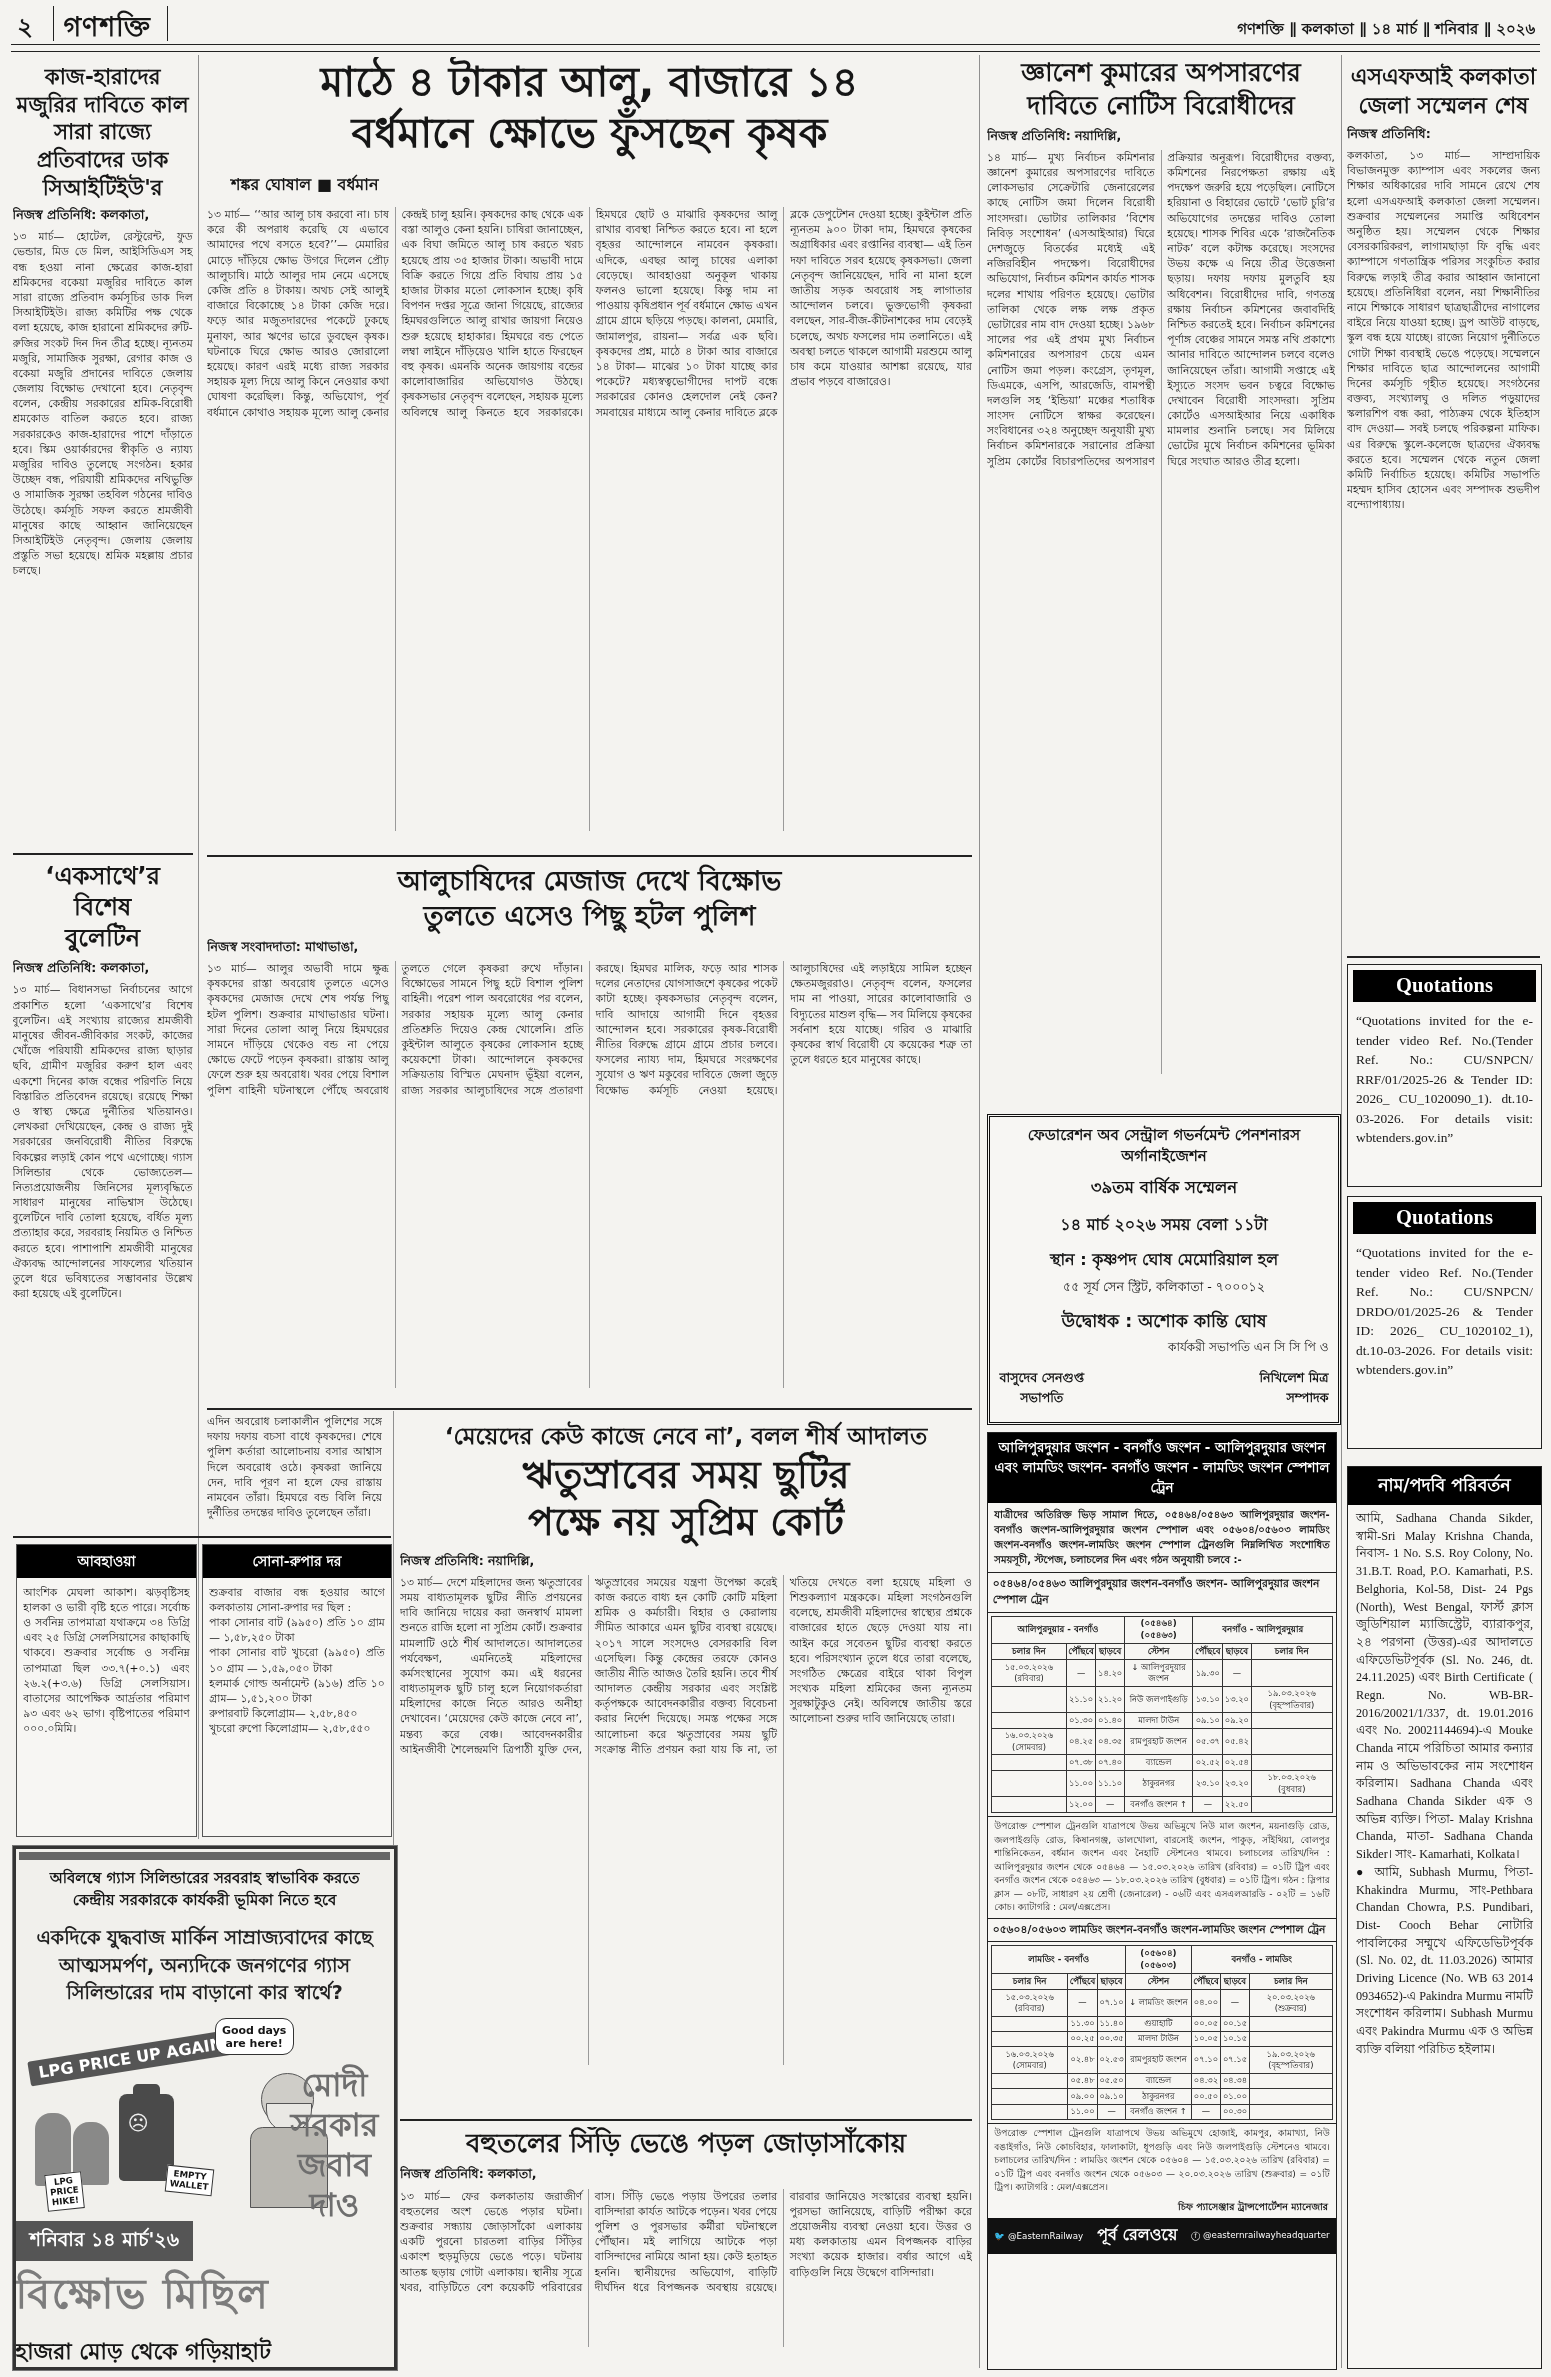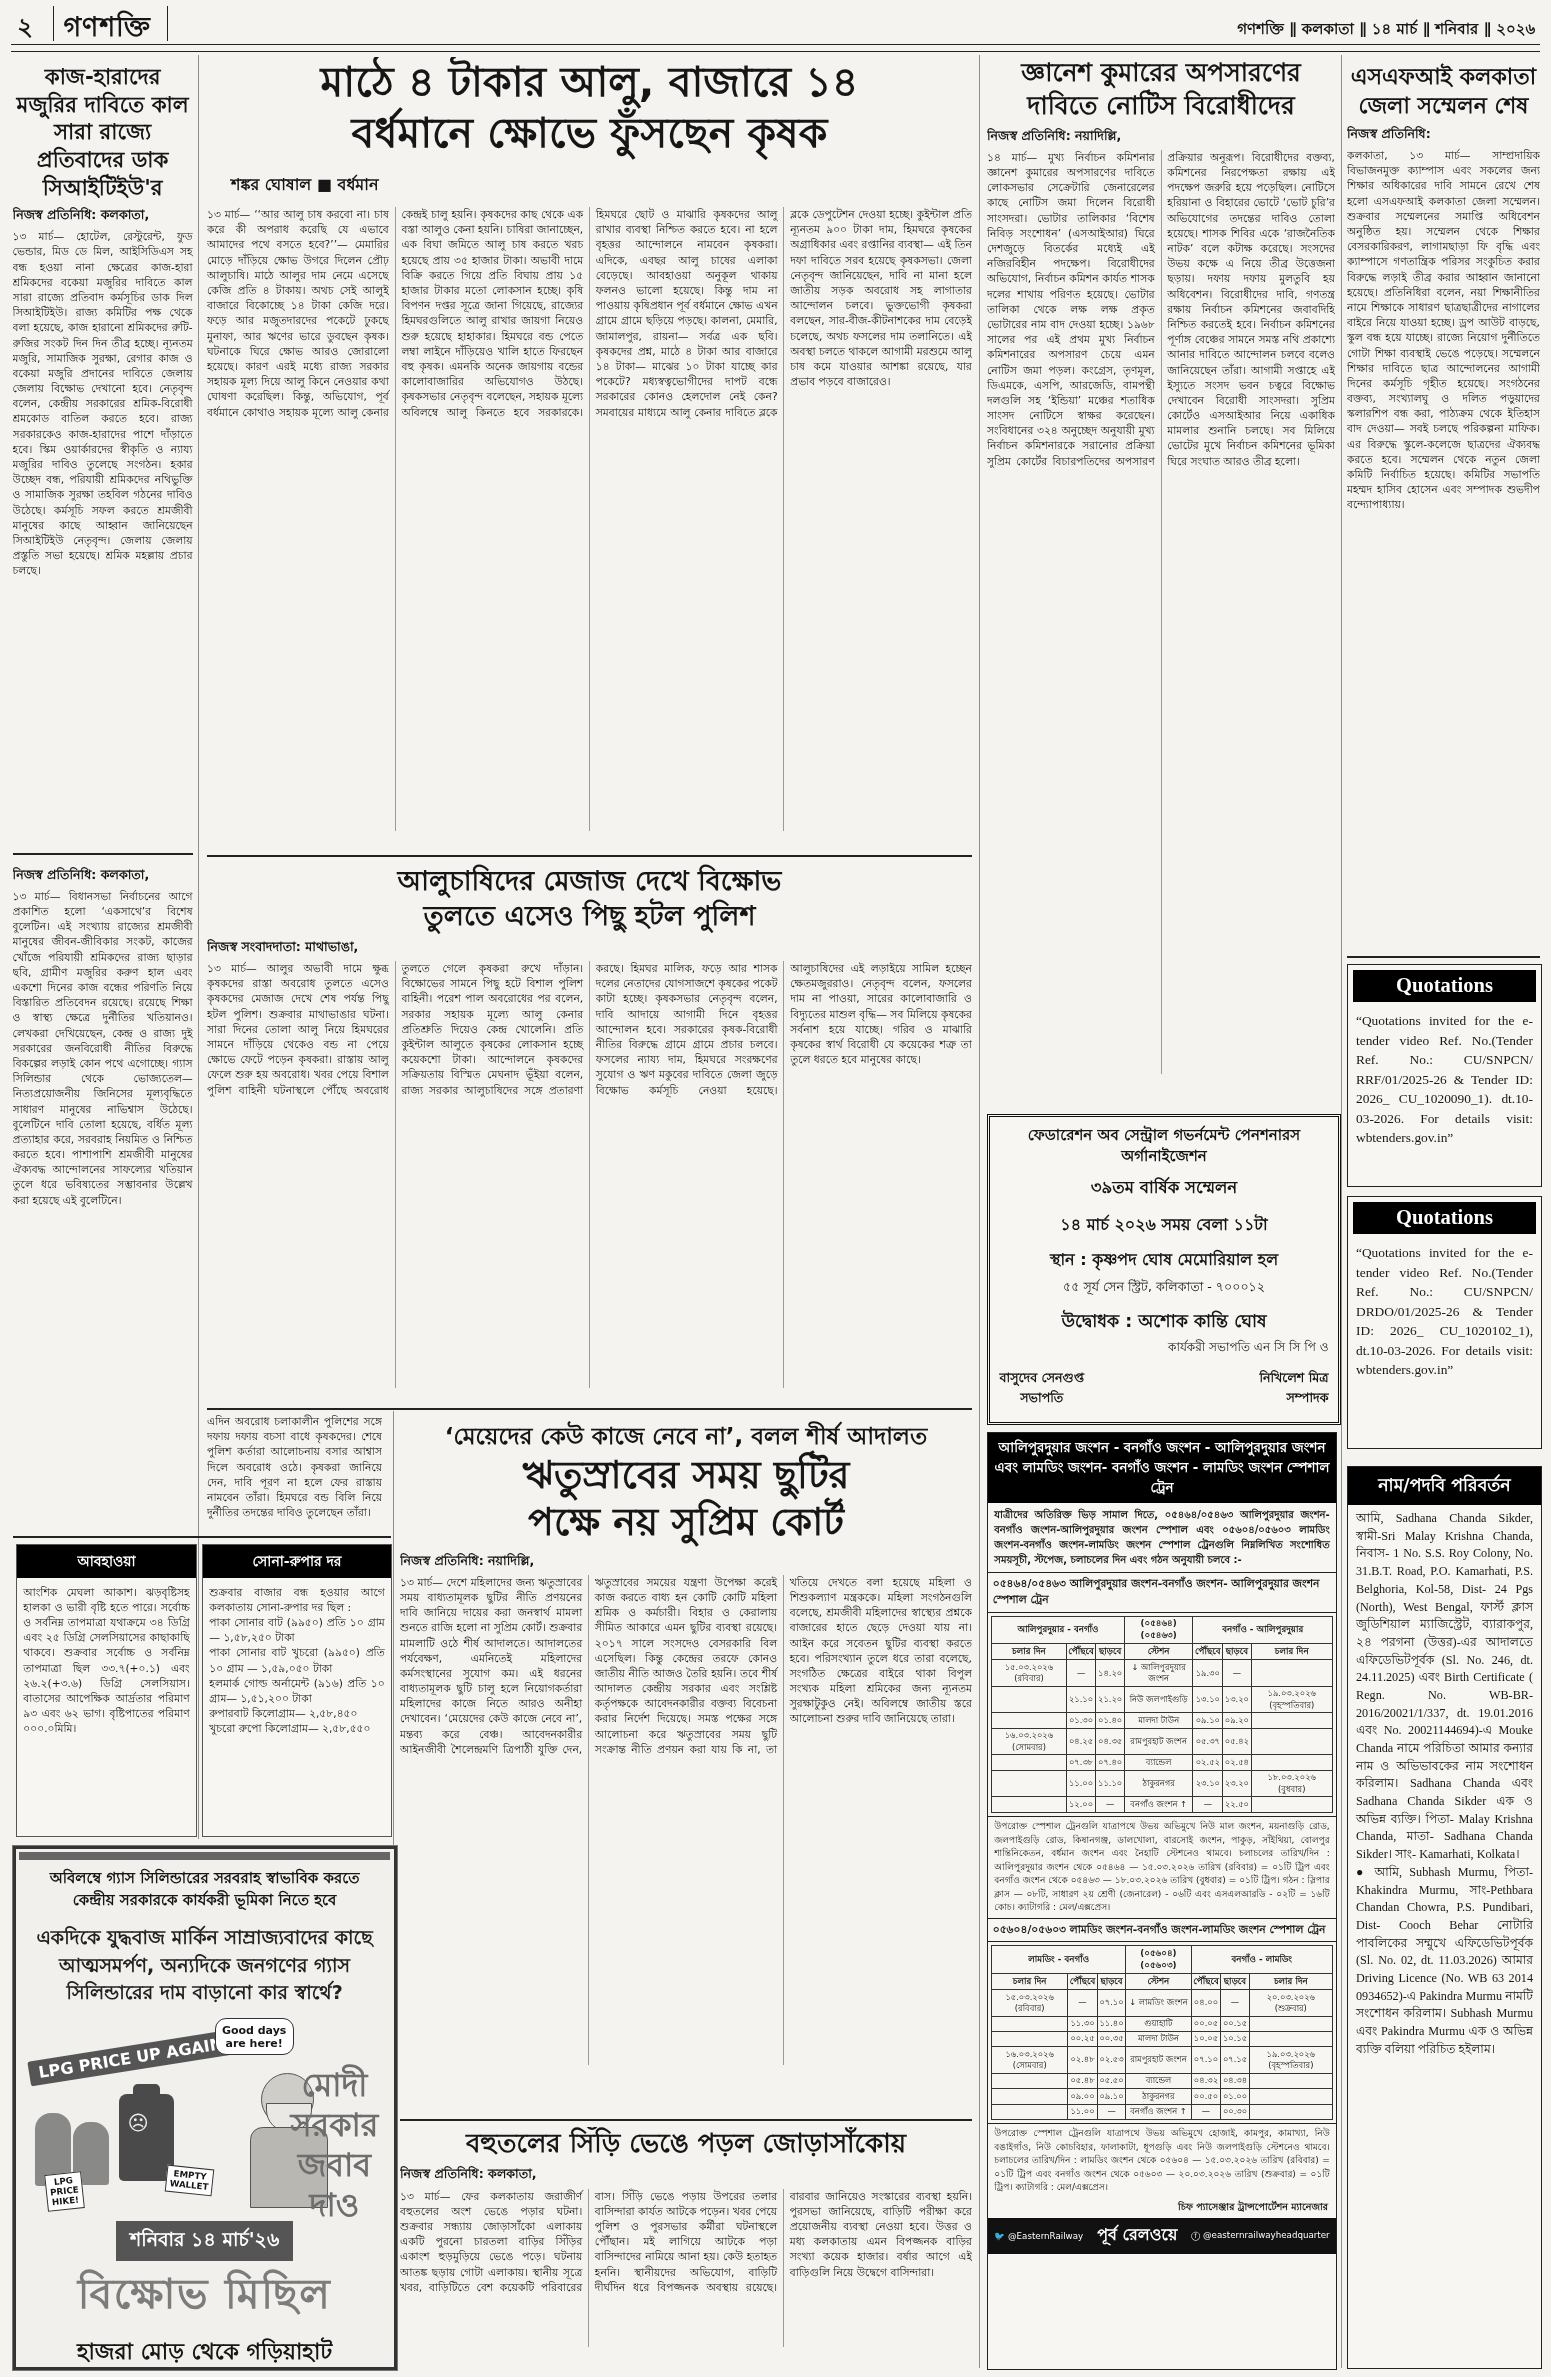--- a/index.html
+++ b/index.html
@@ -59,21 +59,21 @@
   .cyl:before{content:"";position:absolute;left:14.2px;top:-9.5px;width:27px;height:9.5px;background:#4a4a4a;border-radius:4.7px 4.7px 0 0;}
   .cylface{position:absolute;left:104px;top:93px;color:#eee;font-size:20.5px;}
   .fig-person{position:absolute;width:36px;height:73px;background:#777;border-radius:16px 16px 3.2px 3.2px;opacity:.85;}
   .modi-head{position:absolute;left:237px;top:55px;width:51px;height:51px;background:#cfcdc8;border:1.6px solid #555;border-radius:50%;}
   .modi-beard{position:absolute;left:242px;top:85px;width:44px;height:27px;background:#e9e8e4;border:1.6px solid #555;border-radius:0 0 22px 22px;}
   .modi-body{position:absolute;left:226px;top:109px;width:76px;height:79px;background:#b9b7b1;border:1.6px solid #555;border-radius:12.6px 12.6px 0 0;}
   .sign{position:absolute;background:#fff;border:1.6px solid #333;font-weight:bold;font-size:8.7px;
         text-align:center;padding:2.4px 3.2px;transform:rotate(-6deg);}
   .slogan{position:absolute;right:4.7px;top:47px;width:93px;text-align:center;font-weight:bold;
           font-size:32px;line-height:1.25;color:#6e6e6e;}
-  .rally{text-align:center;margin-top:4.7px;}
+  .rally{margin-top:4.7px;}
   .rally .date{display:inline-block;background:#555;color:#fff;font-weight:bold;font-size:19px;padding:4px 14.2px;}
   .rally .big{font-size:41px;font-weight:bold;color:#7c7c7c;letter-spacing:1.6px;margin-top:1.6px;}
   .rally .route{font-size:22px;font-weight:bold;margin-top:3.2px;}
   
   #railway{border:1.6px solid #222;background:#f7f6f3;}
   #railway .rtitle{font-size:13.4px;line-height:1.5;}
   #railway .intro{font-size:10px;font-weight:bold;line-height:1.5;padding:4.7px 6.3px;text-align:justify;}
   #railway .ttitle{font-size:10.7px;font-weight:bold;border-top:0.8px solid #222;
                    border-bottom:0.8px solid #222;padding:3.2px 4.7px;line-height:1.5;}
   #railway table{width:calc(100% - 6.3px);margin:3.2px;border-collapse:collapse;font-size:8.3px;}
@@ -128,20 +128,25 @@
   </div>
 
   <div class="blk" style="left:1347px;top:63px;width:193px;height:891px;">
     <div class="hl" style="font-size:22px;">এসএফআই কলকাতা জেলা সম্মেলন শেষ</div>
     <div class="byline">নিজস্ব প্রতিনিধি:</div>
     <div class="body">কলকাতা, ১৩ মার্চ— সাম্প্রদায়িক বিভাজনমুক্ত ক্যাম্পাস এবং সকলের জন্য শিক্ষার অধিকারের দাবি সামনে রেখে শেষ হলো এসএফআই কলকাতা জেলা সম্মেলন। শুক্রবার সম্মেলনের সমাপ্তি অধিবেশন অনুষ্ঠিত হয়। সম্মেলন থেকে শিক্ষার বেসরকারিকরণ, লাগামছাড়া ফি বৃদ্ধি এবং ক্যাম্পাসে গণতান্ত্রিক পরিসর সংকুচিত করার বিরুদ্ধে লড়াই তীব্র করার আহ্বান জানানো হয়েছে। প্রতিনিধিরা বলেন, নয়া শিক্ষানীতির নামে শিক্ষাকে সাধারণ ছাত্রছাত্রীদের নাগালের বাইরে নিয়ে যাওয়া হচ্ছে। ড্রপ আউট বাড়ছে, স্কুল বন্ধ হয়ে যাচ্ছে। রাজ্যে নিয়োগ দুর্নীতিতে গোটা শিক্ষা ব্যবস্থাই ভেঙে পড়েছে। সম্মেলনে শিক্ষার দাবিতে ছাত্র আন্দোলনের আগামী দিনের কর্মসূচি গৃহীত হয়েছে। সংগঠনের বক্তব্য, সংখ্যালঘু ও দলিত পড়ুয়াদের স্কলারশিপ বন্ধ করা, পাঠ্যক্রম থেকে ইতিহাস বাদ দেওয়া— সবই চলছে পরিকল্পনা মাফিক। এর বিরুদ্ধে স্কুলে-কলেজে ছাত্রদের ঐক্যবদ্ধ করতে হবে। সম্মেলন থেকে নতুন জেলা কমিটি নির্বাচিত হয়েছে। কমিটির সভাপতি মহম্মদ হাসিব হোসেন এবং সম্পাদক শুভদীপ বন্দ্যোপাধ্যায়।</div>
   </div>
   <div class="hrule" style="left:1347px;top:956px;width:193px;"></div>
 
   <div class="blk" style="left:12.6px;top:861px;width:180px;height:672px;">
+    <div class="hl" style="font-size:24px;">
+      <span>‘একসাথে’র</span><br>
+      <span>বিশেষ</span><br>
+      <span>বুলেটিন</span>
+    </div>
     <div class="byline">নিজস্ব প্রতিনিধি: কলকাতা,</div>
     <div class="body">১৩ মার্চ— বিধানসভা নির্বাচনের আগে প্রকাশিত হলো ‘একসাথে’র বিশেষ বুলেটিন। এই সংখ্যায় রাজ্যের শ্রমজীবী মানুষের জীবন-জীবিকার সংকট, কাজের খোঁজে পরিযায়ী শ্রমিকদের রাজ্য ছাড়ার ছবি, গ্রামীণ মজুরির করুণ হাল এবং একশো দিনের কাজ বন্ধের পরিণতি নিয়ে বিস্তারিত প্রতিবেদন রয়েছে। রয়েছে শিক্ষা ও স্বাস্থ্য ক্ষেত্রে দুর্নীতির খতিয়ানও। লেখকরা দেখিয়েছেন, কেন্দ্র ও রাজ্য দুই সরকারের জনবিরোধী নীতির বিরুদ্ধে বিকল্পের লড়াই কোন পথে এগোচ্ছে। গ্যাস সিলিন্ডার থেকে ভোজ্যতেল— নিত্যপ্রয়োজনীয় জিনিসের মূল্যবৃদ্ধিতে সাধারণ মানুষের নাভিশ্বাস উঠেছে। বুলেটিনে দাবি তোলা হয়েছে, বর্ধিত মূল্য প্রত্যাহার করে, সরবরাহ নিয়মিত ও নিশ্চিত করতে হবে। পাশাপাশি শ্রমজীবী মানুষের ঐক্যবদ্ধ আন্দোলনের সাফল্যের খতিয়ান তুলে ধরে ভবিষ্যতের সম্ভাবনার উল্লেখ করা হয়েছে এই বুলেটিনে।</div>
   </div>
   <div class="hrule" style="left:12.6px;top:1536px;width:378px;"></div>
 
   <div class="blk" style="left:207px;top:863px;width:765px;height:542px;">
     <div class="hl" style="font-size:27px;">
       <span>আলুচাষিদের মেজাজ দেখে বিক্ষোভ</span><br>
       <span>তুলতে এসেও পিছু হটল পুলিশ</span>
     </div>

